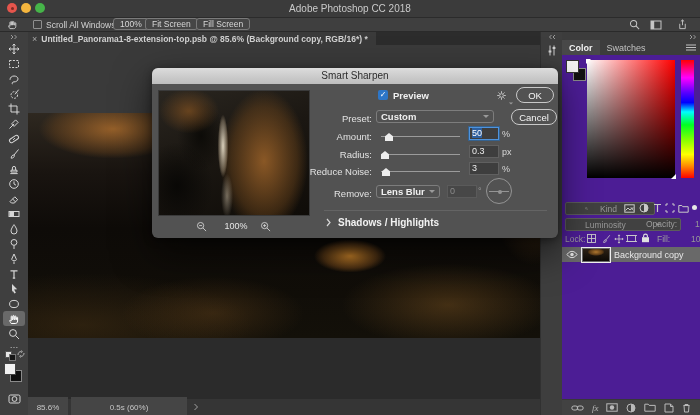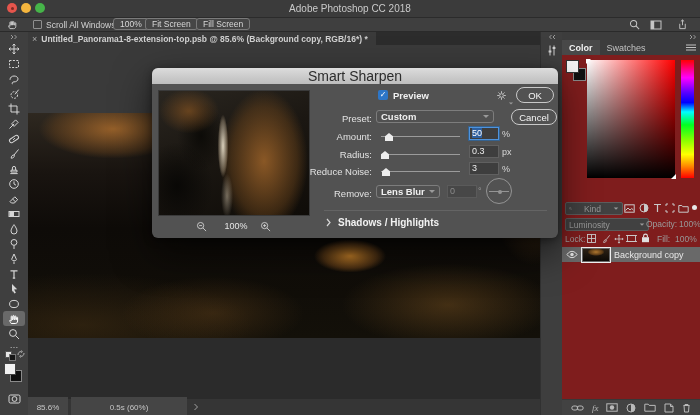--- a/index.html
+++ b/index.html
@@ -42,42 +42,42 @@
       radial-gradient(ellipse 120px 48px at 185px 200px, rgba(96,64,26,.45), transparent 76%),
       radial-gradient(ellipse 210px 65px at 55px 212px, rgba(84,58,24,.4), transparent 80%),
       linear-gradient(to bottom,#2e2820 0px,#191410 60px,#0e0b08 115px,#131009 225px);}
   .pasteb{left:0;top:293px;width:512px;height:61px;background:#2b2b2b;}
   
   .statusbar{left:28px;top:399px;width:512px;height:16px;background:#353535;display:flex;align-items:center;}
   .sbox{height:20px;background:#454545;display:flex;align-items:center;justify-content:center;
         font-size:8px;color:#c6c6c6;}
   
   .dockstrip{left:540px;top:32px;width:22px;height:383px;background:#3e3e3e;border-left:1px solid #313131;}
-  .panels{left:562px;top:32px;width:138px;height:383px;background:#7f1d1d;}
+  .panels{left:562px;top:32px;width:138px;height:383px;background:#4c1d95;}
   .tabstrip{background:#3c3c3c;height:15px;display:flex;align-items:stretch;position:relative;}
   .ptab{padding:0 7px;font-size:9px;display:flex;align-items:center;color:#c2c2c2;}
   .ptab.active{background:#494949;color:#f2f2f2;font-weight:700;}
   .burger{position:absolute;right:4px;top:4px;}
   .pbox{background:#414141;border:1px solid #5c5c5c;border-radius:2px;height:11px;display:flex;align-items:center;
-        font-size:8.5px;color:#979797;padding:0 3px;gap:12px;text-align:center;}
+        font-size:8.5px;color:#979797;padding:0 19px;gap:12px;text-align:center;}
   .plabel{font-size:8.5px;color:#9c9c9c;}
   .chev{width:0;height:0;border-left:3px solid transparent;border-right:3px solid transparent;
         border-top:3.5px solid #9a9a9a;display:inline-block;}
   .layerrow{position:absolute;left:0;width:138px;height:15px;display:flex;align-items:center;gap:5px;padding-left:4px;box-sizing:border-box;}
   .thumb{width:26px;height:12px;background:
       radial-gradient(ellipse 11px 5px at 13px 3px,#b07830,#5a3a16 60%,transparent 78%),
       linear-gradient(to bottom,#2c2115,#0d0a06);}
   .lname{font-size:9px;color:#e8e8e8;}
   .pfooter{position:absolute;left:0;top:367px;width:138px;height:16px;background:#424242;border-top:1px solid #383838;
            display:flex;align-items:center;justify-content:space-between;padding:0 9px;box-sizing:border-box;}
   
   .dialog{left:152px;top:68px;width:406px;height:170px;background:#525252;border-radius:6px;
           box-shadow:0 14px 38px rgba(0,0,0,.6),0 2px 8px rgba(0,0,0,.4);}
   .dtitle{left:0;top:0;width:406px;height:16px;border-radius:6px 6px 0 0;
-          background:linear-gradient(#dcdcdc,#bdbdbd);text-align:center;font-size:14px;color:#2d2d2d;line-height:16px;}
+          background:linear-gradient(#dcdcdc,#bdbdbd);text-align:center;font-size:10px;color:#2d2d2d;line-height:16px;}
   .dpreview{left:6px;top:22px;width:152px;height:126px;border:1px solid #3a3a3a;box-sizing:border-box;background:
       radial-gradient(ellipse 7px 42px at 64px 55px, rgba(238,228,206,.9), rgba(200,180,150,.35) 60%, transparent 75%),
       radial-gradient(ellipse 8px 30px at 68px 105px, rgba(210,195,170,.5), transparent 75%),
       radial-gradient(ellipse 55px 90px at 105px 70px, rgba(150,95,40,.9), rgba(110,70,28,.45) 60%, transparent 80%),
       radial-gradient(ellipse 40px 30px at 30px 20px, rgba(120,76,32,.8), transparent 75%),
       radial-gradient(ellipse 45px 55px at 18px 95px, rgba(8,7,5,.95), transparent 80%),
       radial-gradient(ellipse 30px 45px at 42px 45px, rgba(10,9,6,.9), transparent 78%),
       linear-gradient(160deg,#2a2620 0%,#1b1712 45%,#0f0c08 100%);}
   .dlabel{font-size:9.5px;color:#e2e2e2;text-align:right;position:absolute;width:100px;}
   .vbox{position:absolute;width:26px;height:11px;background:#3e3e3e;border:1px solid #606060;

